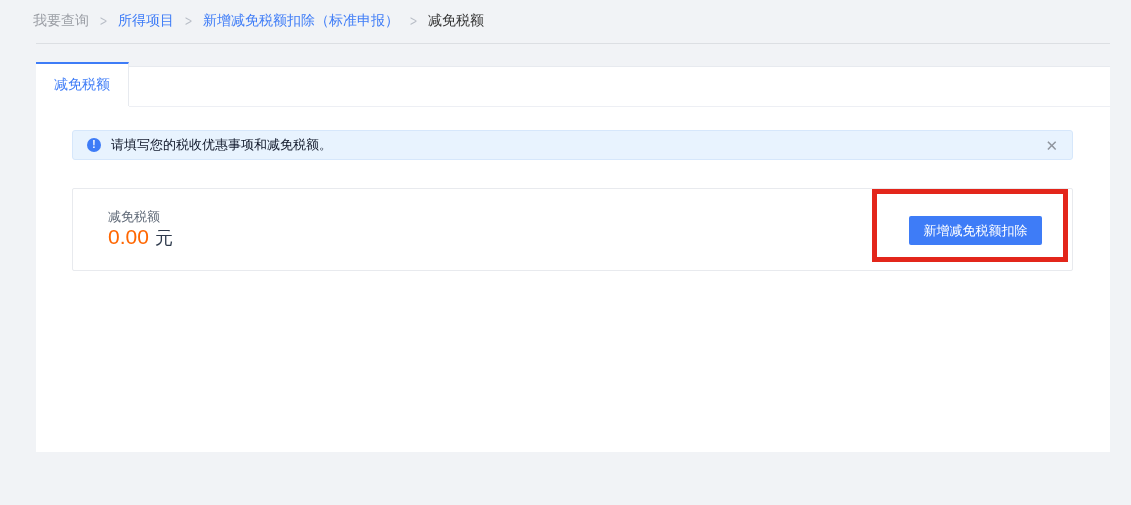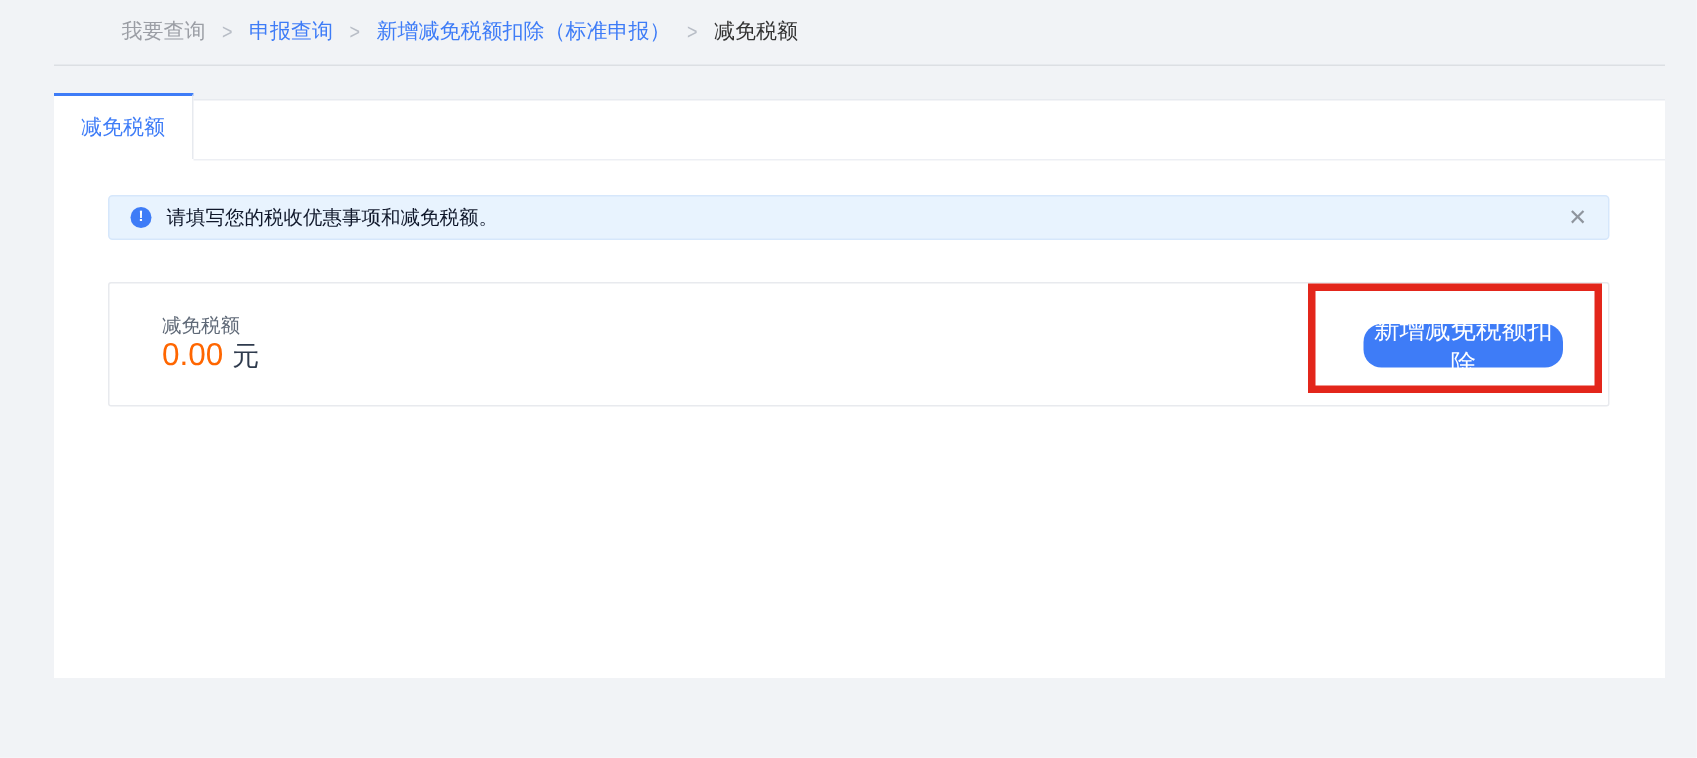--- a/index.html
+++ b/index.html
@@ -4,21 +4,21 @@
 <style>
   * { margin:0; padding:0; box-sizing:border-box; }
   html,body { background:#f1f3f6; }
   body { font-family:"Liberation Sans","DejaVu Sans",sans-serif; }
   #canvas {
     position:relative; width:1131px; height:505px;
     background:#f1f3f6; overflow:hidden;
   }
 
   
-  .breadcrumb { position:absolute; left:33px; top:12px; display:flex; align-items:center; gap:11px; font-size:14px;margin-left:48px; }
+  .breadcrumb { position:absolute; left:33px; top:12px; display:flex; align-items:center; gap:11px; font-size:14px; }
   .bc-root { color:#9b9ea5; cursor:pointer; }
   .bc-link { color:#3e7cf7; cursor:pointer; }
   .bc-current { color:#333; }
   .bc-sep { color:#b8bdc6; font-size:12px; transform:scaleY(1.2); }
 
   .top-divider { position:absolute; left:36px; top:43px; width:1074px; height:1px; background:#dcdfe3; }
 
   
   .main-card { position:absolute; left:36px; top:66px; width:1074px; height:386px; background:#fff; border-top:1px solid #e7eaef; }
   .tabbar-bottom-line { position:absolute; left:93px; top:39px; right:0; height:1px; background:#edeff4; }
@@ -49,22 +49,22 @@
   .summary-card {
     position:absolute; left:36px; top:121px; width:1001px; height:83px;
     background:#fff; border:1px solid #e8eaee; border-radius:2px;
   }
   .summary-label { position:absolute; left:35px; top:19px; font-size:13px; color:#5f6977; }
   .summary-value-row { position:absolute; left:35px; top:36px; display:flex; align-items:baseline; gap:6px; }
   .summary-value { font-size:21px; color:#ff6600; }
   .summary-unit { font-size:18px; color:#2f3b4d; }
   .add-btn {
     position:absolute; left:836px; top:27px; width:133px; height:29px;
-    background:#3e7cf7; border:none; border-radius:12px; color:#fff;
-    font-size:17px; display:flex; align-items:center; justify-content:center; cursor:pointer;
+    background:#3e7cf7; border:none; border-radius:2px; color:#fff;
+    font-size:13px; display:flex; align-items:center; justify-content:center; cursor:pointer;
     font-family:inherit;
   }
 
   
   .red-annotation {
     position:absolute; left:872px; top:189px; width:196px; height:73px;
     border:5px solid #e3261b; z-index:6; pointer-events:none;
   }
 
   
@@ -80,21 +80,21 @@
   td.empty-cell { height:60px; text-align:center; color:#a0a4ab; font-size:13px; background:#fff; }
 </style>
 </head>
 <body>
 
 <div id="canvas">
 
   <nav class="breadcrumb">
     <span class="bc-root">我要查询</span>
     <span class="bc-sep">&gt;</span>
-    <span class="bc-link">申报查询</span>
+    <span class="bc-link">所得项目</span>
     <span class="bc-sep">&gt;</span>
     <span class="bc-link">新增减免税额扣除（标准申报）</span>
     <span class="bc-sep">&gt;</span>
     <span class="bc-current">减免税额</span>
   </nav>
 
   <div class="top-divider"></div>
 
   <section class="main-card">
     <div class="tabbar-bottom-line"></div>

